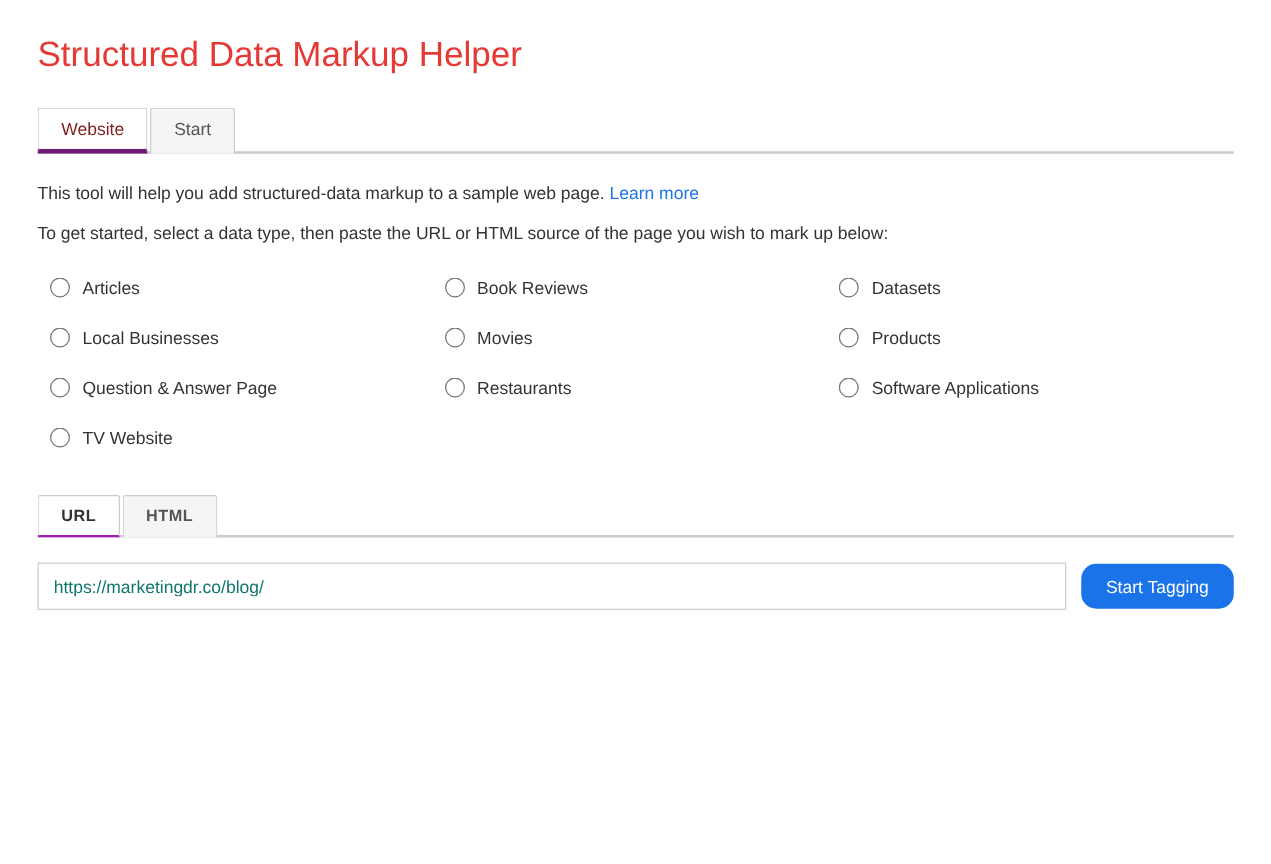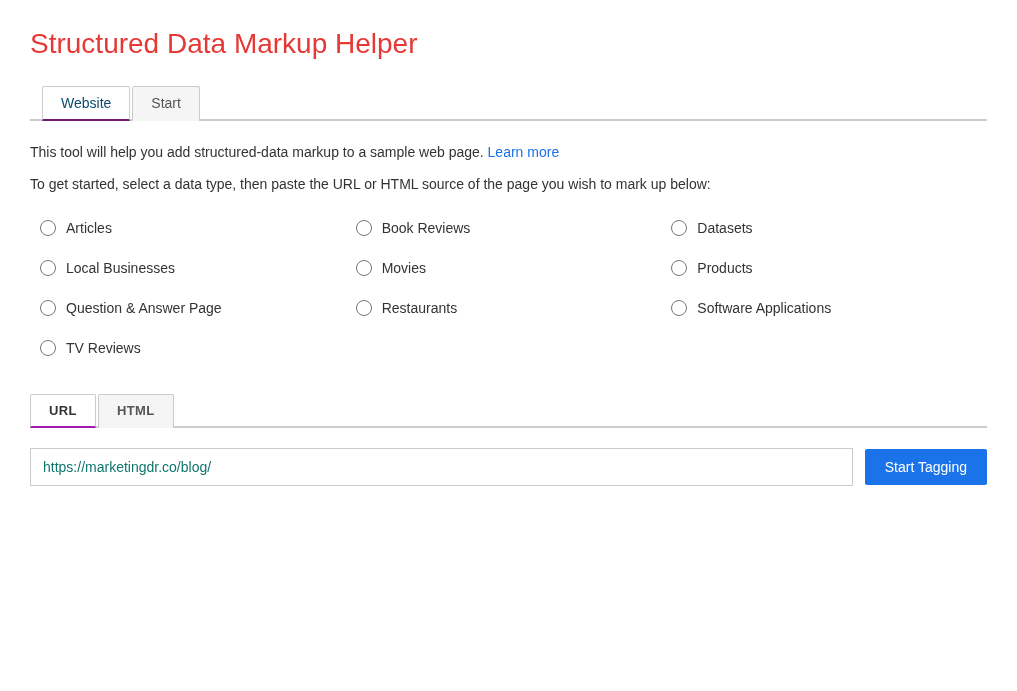--- a/index.html
+++ b/index.html
@@ -39,24 +39,23 @@
       background: #f5f5f5;
       color: #555;
       margin-right: 2px;
       position: relative;
       bottom: -2px;
       border-radius: 2px 2px 0 0;
     }
 
     .tab.active {
       background: #fff;
-      color: #0c4a6e;
-      border-bottom: 2px solid #701a75;
+      color: #7f1d1d;
+      border-bottom: 4px solid #701a75;
       font-weight: 500;
-      margin-left: 12px;
     }
 
     .description {
       font-size: 14px;
       color: #333;
       margin-bottom: 10px;
       line-height: 1.6;
     }
 
     .description a {
@@ -140,21 +139,21 @@
     }
 
     .start-tagging-btn {
       background: #1a73e8;
       color: #fff;
       border: none;
       padding: 10px 20px;
       font-size: 14px;
       cursor: pointer;
       white-space: nowrap;
-      border-radius: 2px;
+      border-radius: 12px;
       font-weight: 500;
     }
   </style>
 </head>
 <body>
 
 <h1 class="page-title">Structured Data Markup Helper</h1>
 
 <div class="tabs-container">
   <div class="tab active">Website</div>
@@ -204,21 +203,21 @@
   <label class="radio-item">
     <input type="radio" name="data-type" value="restaurants" style="">
     <span>Restaurants</span>
   </label>
   <label class="radio-item">
     <input type="radio" name="data-type" value="software-applications" style="">
     <span>Software Applications</span>
   </label>
   <label class="radio-item">
     <input type="radio" name="data-type" value="tv-episodes" style="">
-    <span>TV Reviews</span>
+    <span>TV Website</span>
   </label>
 </div>
 
 <div class="url-html-tabs">
   <div class="url-html-tab active">URL</div>
   <div class="url-html-tab">HTML</div>
 </div>
 
 <div class="url-input-row">
   <input type="text" class="url-input" value="https://marketingdr.co/blog/" style="">

